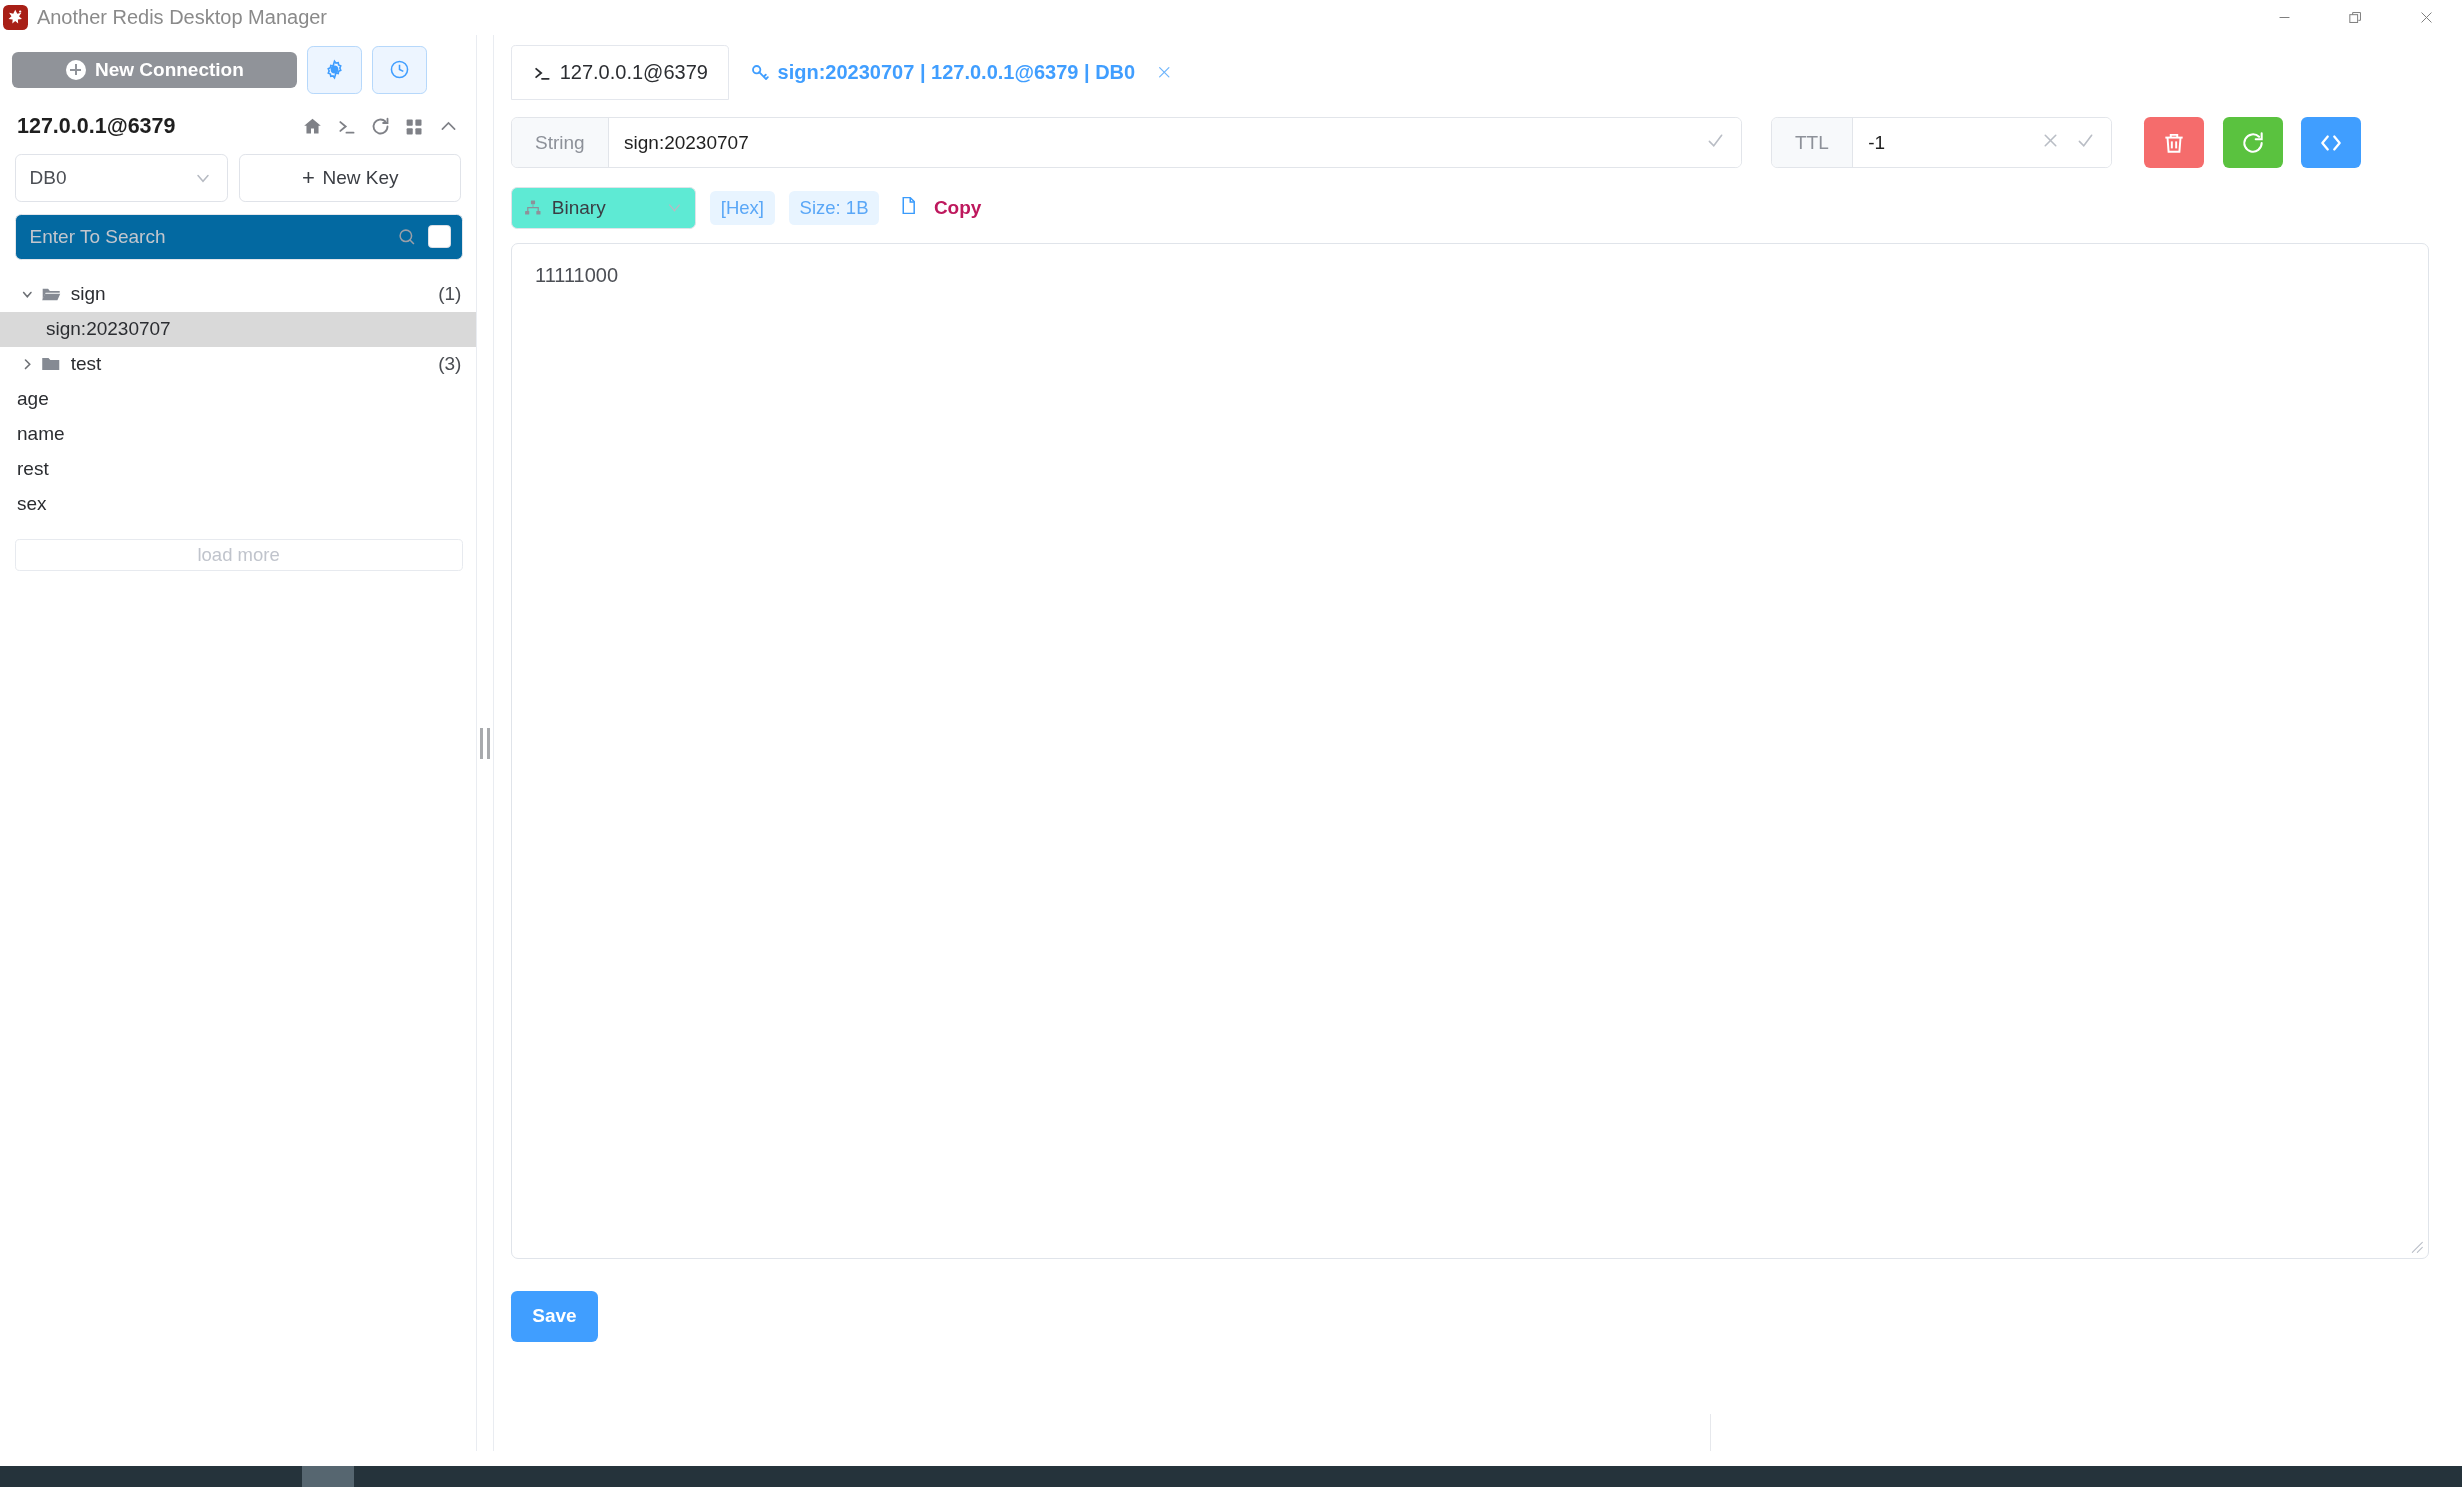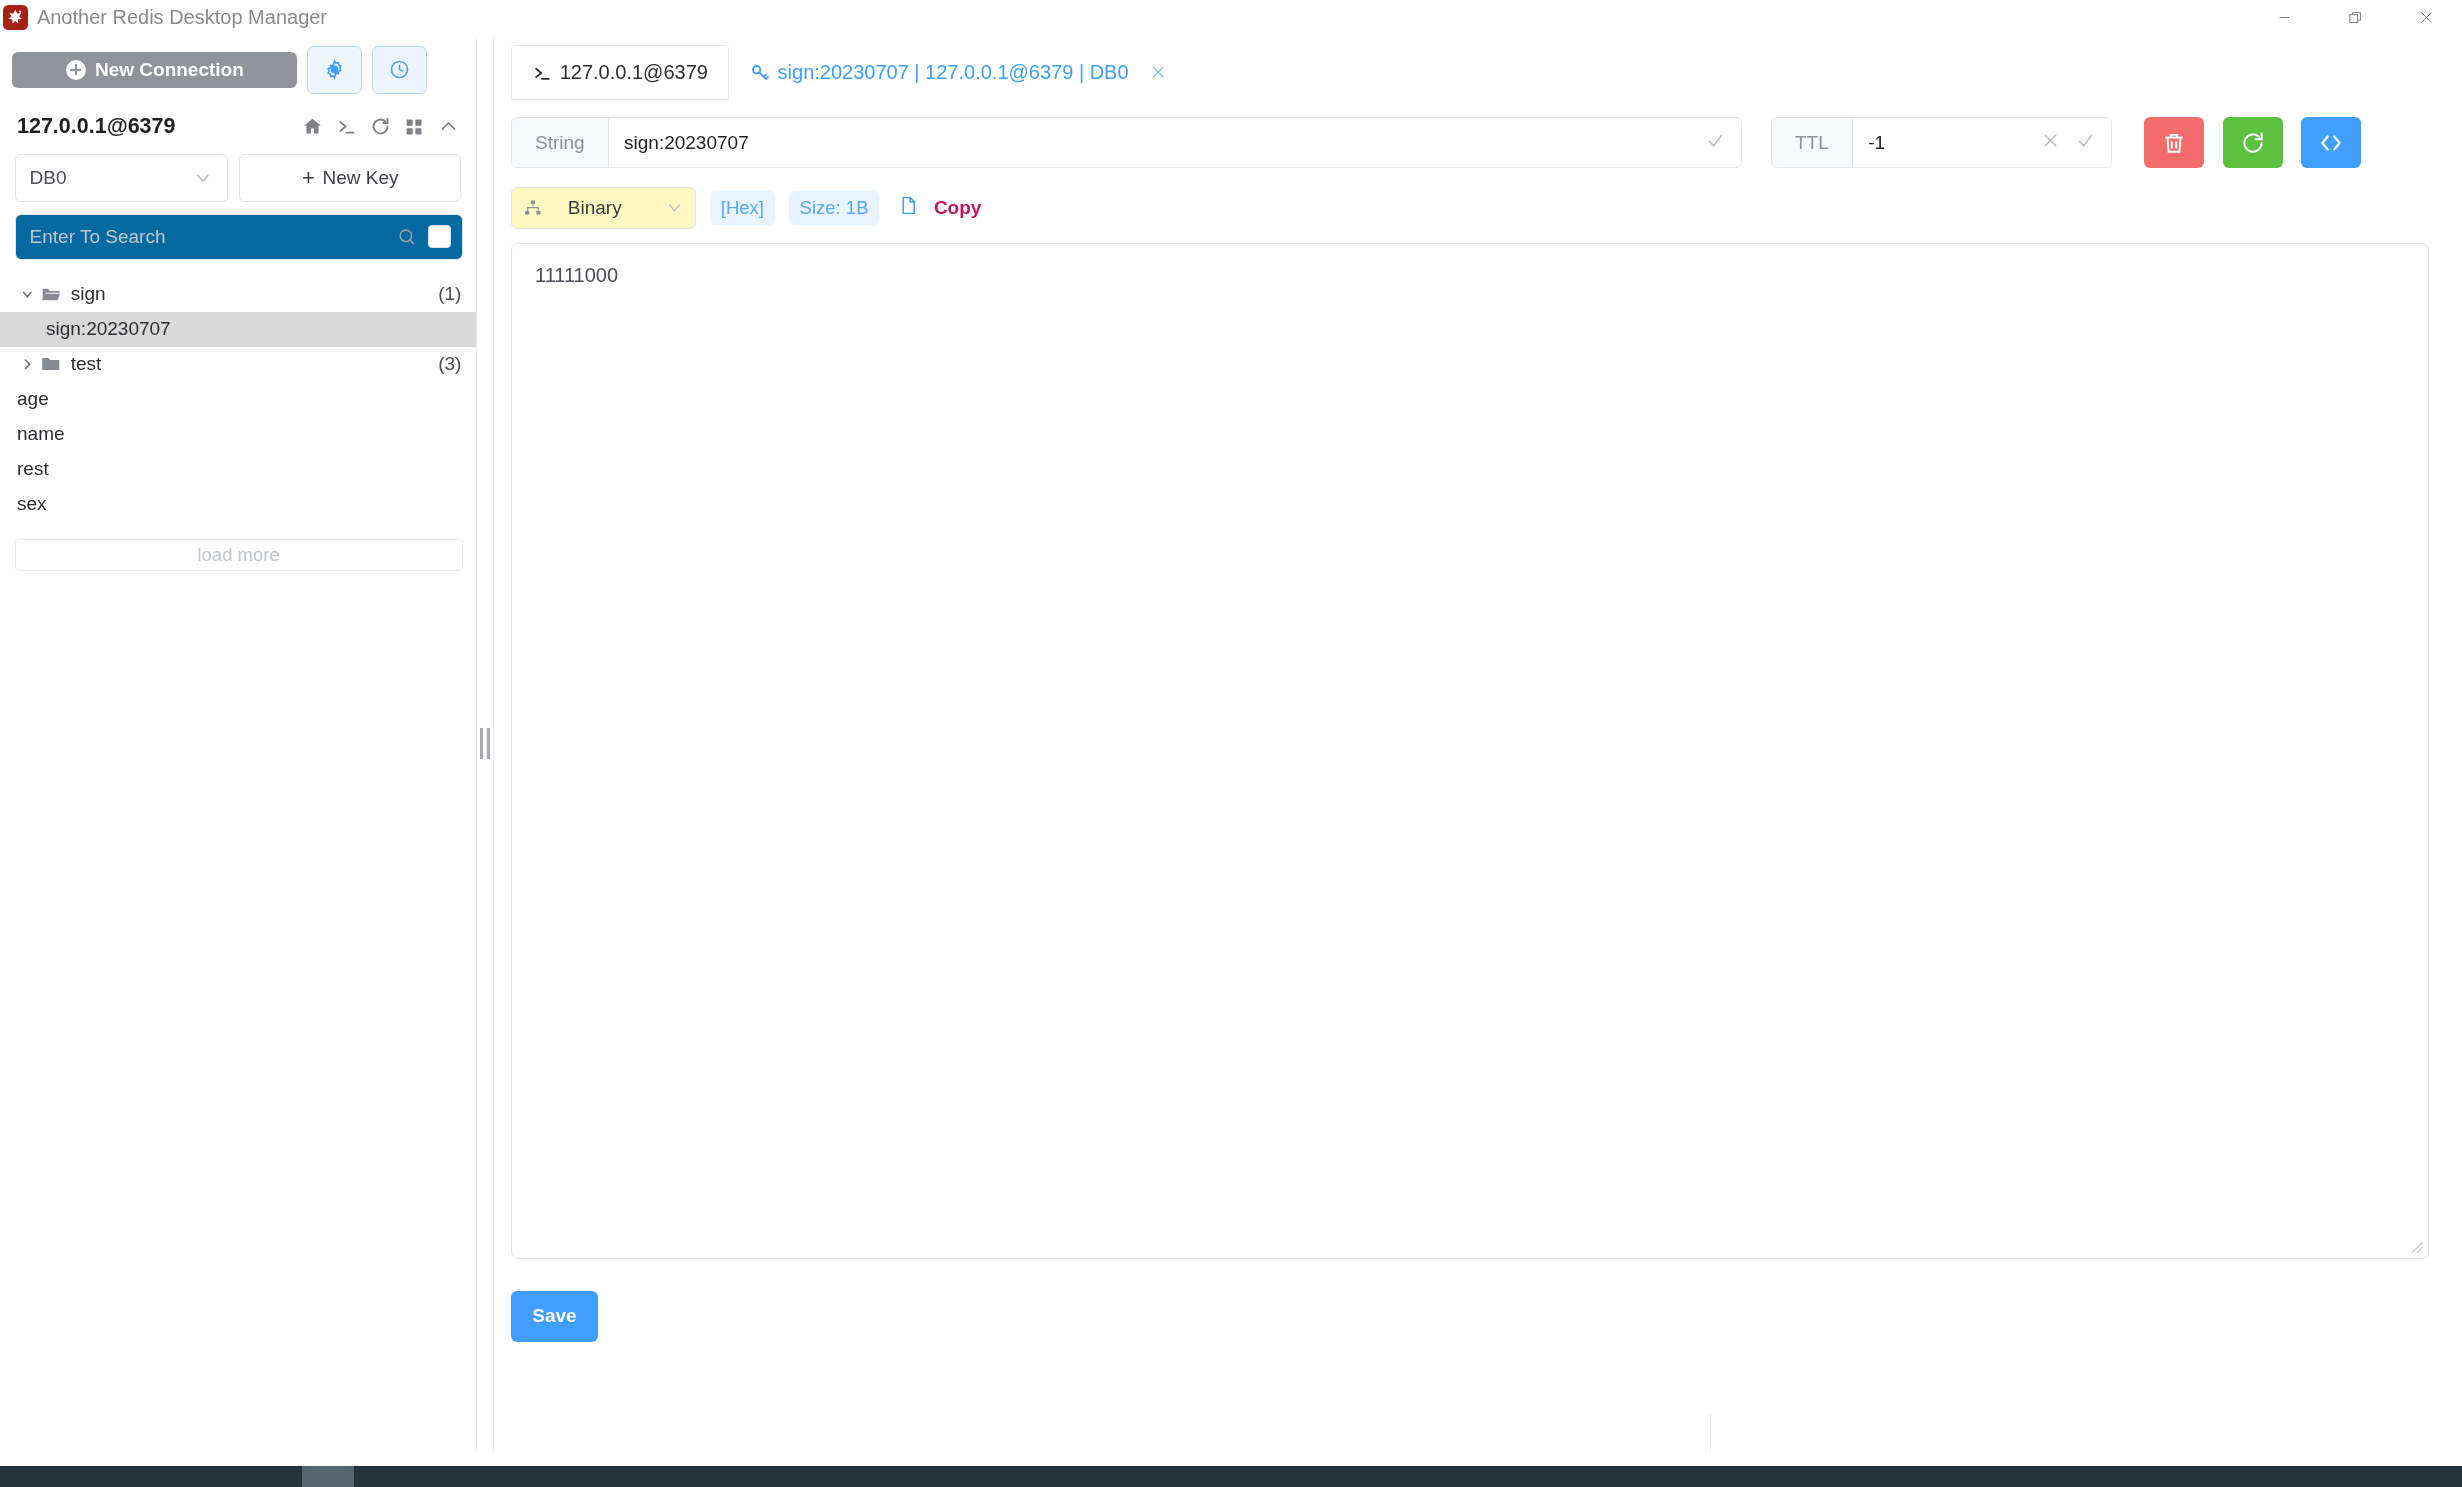--- a/index.html
+++ b/index.html
@@ -152,21 +152,21 @@
   .tabbar { display: flex; align-items: flex-end; height: 65px; padding-left: 16px; }
   .tab {
     height: 55px; display: flex; align-items: center; gap: 7.7px;
     padding: 0 20px; font-size: 20px; white-space: nowrap;
   }
   .tab.inactive {
     border: 0.8px solid #e4e7ed; border-bottom-color: #e4e7ed;
     border-radius: 4.6px 4.6px 0 0; color: #2b2d31; background: #fff;
   }
   .tab.active {
-    color: #409eff; font-weight: normal; background: #fff;
+    color: #409eff; font-weight: bold; background: #fff;
     border: 0.8px solid transparent; border-radius: 4.6px 4.6px 0 0;
   }
   .tab .tico { display: flex; align-items: center; }
   .tab .tico svg { width: 20px; height: 20px; }
   .tab-close {
     margin-left: 12.3px; color: #6fb5fb; display: flex; align-items: center;
   }
   .tab-close svg { width: 18.5px; height: 18.5px; }
 
   
@@ -199,21 +199,21 @@
     align-items: center; justify-content: center; color: #ffffff;
   }
   .act-btn svg { width: 26px; height: 26px; }
 
   
   .format-bar {
     display: flex; align-items: center; gap: 14px; padding: 18.5px 0 0 16px;
   }
   .fmt-select {
     width: 185px; height: 42px; border: 0.8px solid #e0e3e9; border-radius: 6.2px;
-    display: flex; align-items: center; padding: 0 10.8px; gap: 25px; background: #fef9c3;
+    display: flex; align-items: center; padding: 0 10.8px; gap: 9px; background: #5eead4;
   }
   .fmt-select .fico { display: flex; color: #8d9199; }
   .fmt-select .fico svg { width: 20px; height: 20px; }
   .fmt-select .fval { font-size: 19px; color: #3a3d43; }
   .fmt-select .chev { margin-left: auto; color: #b6bac2; display: flex; }
   .fmt-select .chev svg { width: 19px; height: 19px; }
   .badge {
     height: 34px; border-radius: 5.4px; background: #e8f4ff; color: #5aa7f7;
     display: flex; align-items: center; padding: 0 10.8px; font-size: 18.5px;
     white-space: nowrap;

